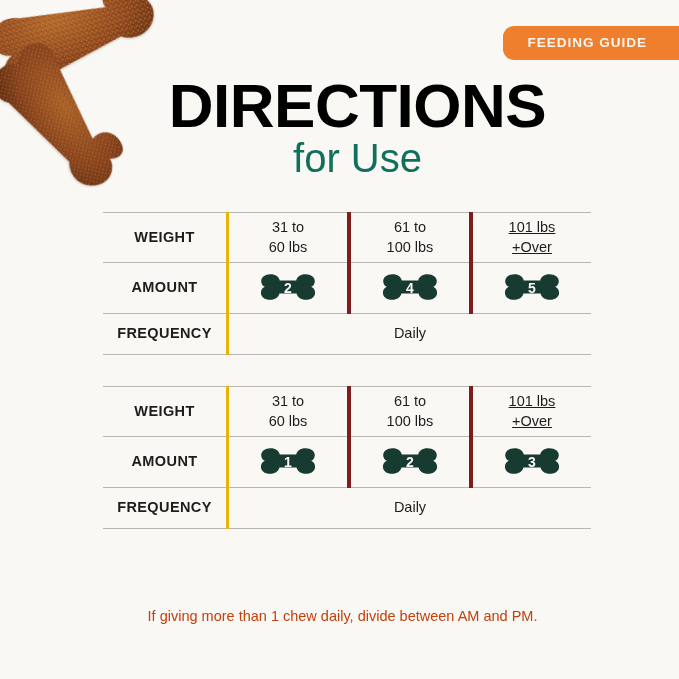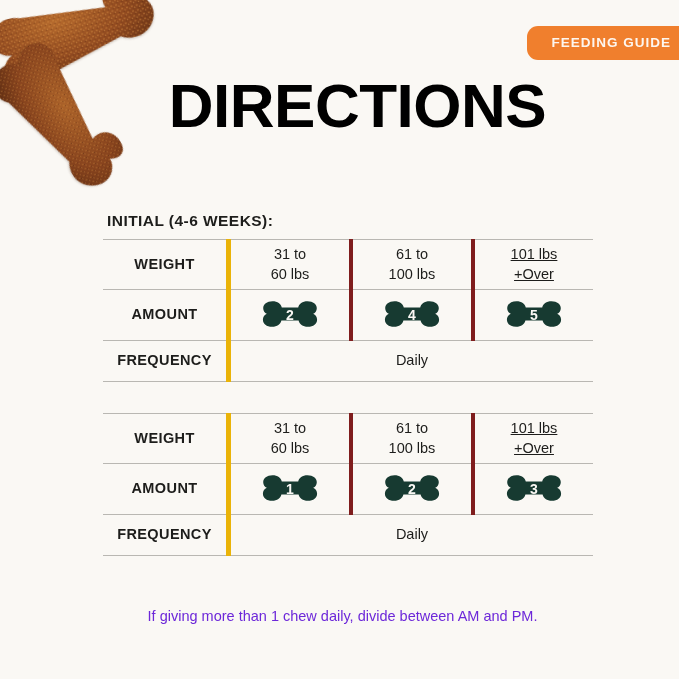--- a/index.html
+++ b/index.html
@@ -34,21 +34,21 @@
   
   .badge {
     position: absolute;
     right: 0;
     top: 26px;
     background: #f07f2d;
     color: #fdf6ef;
     font-size: 13.5px;
     font-weight: bold;
     letter-spacing: 1.0px;
-    padding: 10px 8px 10px 24px;
+    padding: 10px 32px 10px 24px;
     border-radius: 11px 0 0 11px;
     line-height: 1;
     white-space: nowrap;
   }
 
   
   .title-block {
     position: absolute;
     left: 0;
     right: 0;
@@ -109,21 +109,21 @@
   table.guide tr.row-amount td { height: 50px; }
   table.guide tr.row-frequency td { height: 40px; }
 
   td.label {
     width: 123px;
     text-align: left;
     padding-left: 8px;
     font-weight: bold;
     font-size: 14px;
     letter-spacing: 0.4px;
-    border-right: 5px solid #eab308;
+    border-right: 3px solid #eab308;
   }
   td.data { width: 118px; border-right: 4px solid #7f1d1d; }
   td.data.last { border-right: none; text-decoration: underline; }
   td.merged { border-right: none; }
 
   .wt-line { display: block; }
 
   
   .bone {
     display: inline-block;
@@ -146,21 +146,21 @@
   }
 
   
   .footnote {
     position: absolute;
     left: 0;
     right: 0;
     top: 608px;
     text-align: center;
     font-size: 14.5px;
-    color: #6d28d9;
+    color: #c2410c;
     padding-left: 6px;
   }
 </style>
 </head>
 <body>
 
 <div class="chews">
   <div class="chew chew-a">
     <svg width="176" height="112" viewBox="0 0 176 112">
       <defs>
@@ -202,25 +202,25 @@
         <path d="M30 14 C16 8 2 16 2 30 C2 40 9 46 17 46 C9 50 4 58 8 70 C13 84 30 86 40 76 L122 56 C134 64 150 60 156 46 C162 32 152 20 141 20 C147 10 143 2 132 2 C118 2 111 13 115 24 L30 14 Z" fill="url(#grit2)"></path>
       </g>
     </svg>
   </div>
 </div>
 
 <div class="badge">FEEDING GUIDE</div>
 
 <div class="title-block">
   <div class="title-main">DIRECTIONS</div>
+  <div class="title-sub">for Use</div>
 </div>
 
 <div class="content">
 
-  <div class="section-heading">INITIAL (4-6 WEEKS):</div>
   <table class="guide">
     <tbody>
       <tr class="row-weight">
         <td class="label">WEIGHT</td>
         <td class="data">
           <span class="wt-line">31 to</span>
           <span class="wt-line">60 lbs</span>
         </td>
         <td class="data">
           <span class="wt-line">61 to</span>

